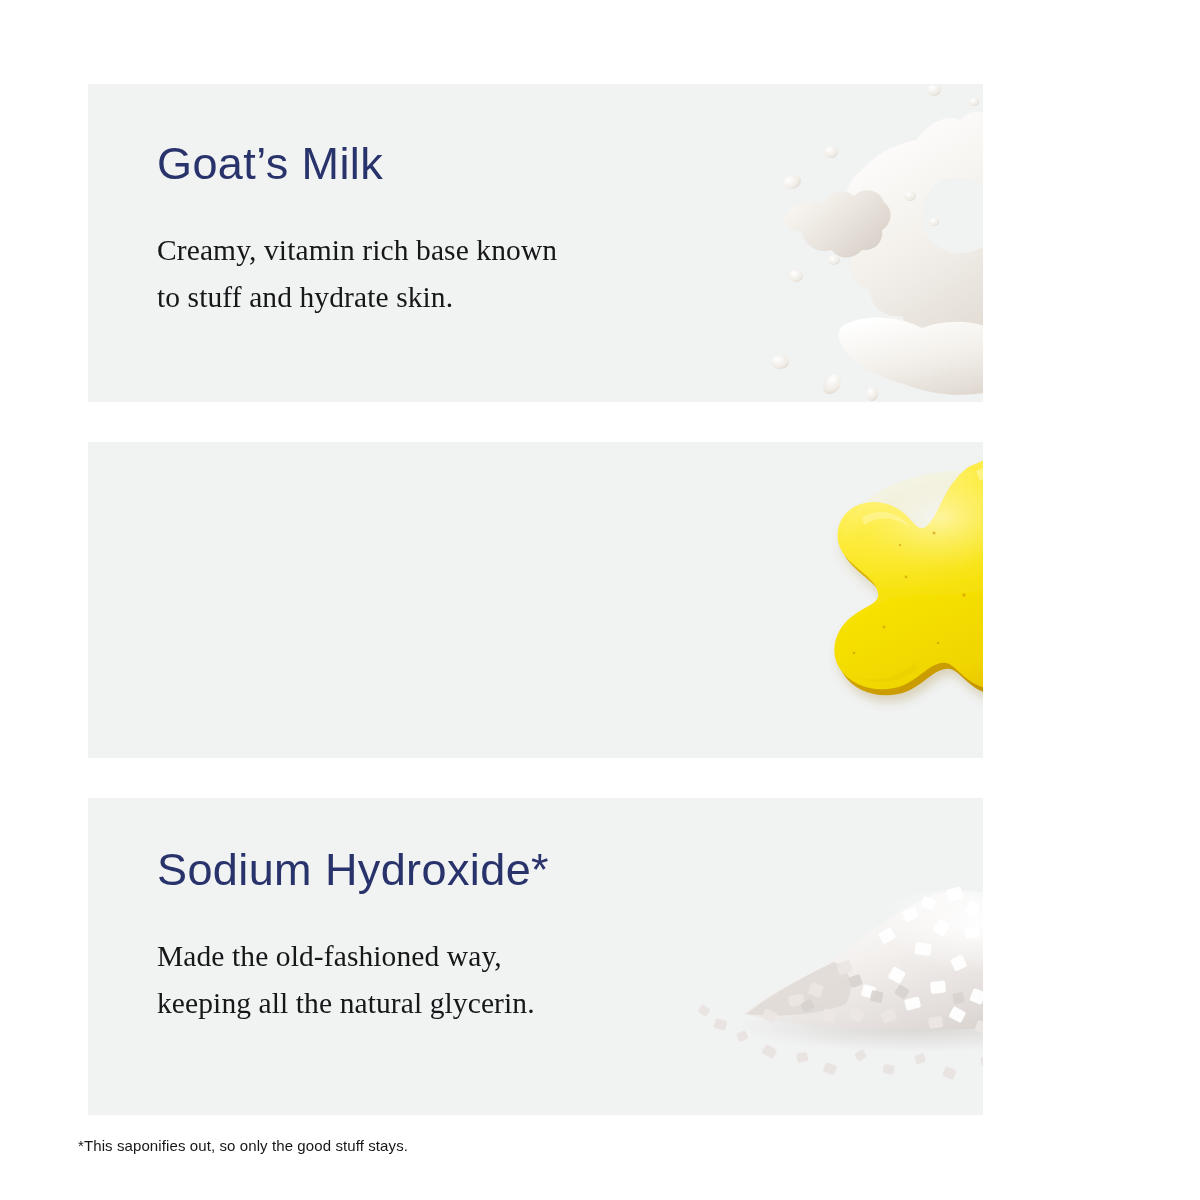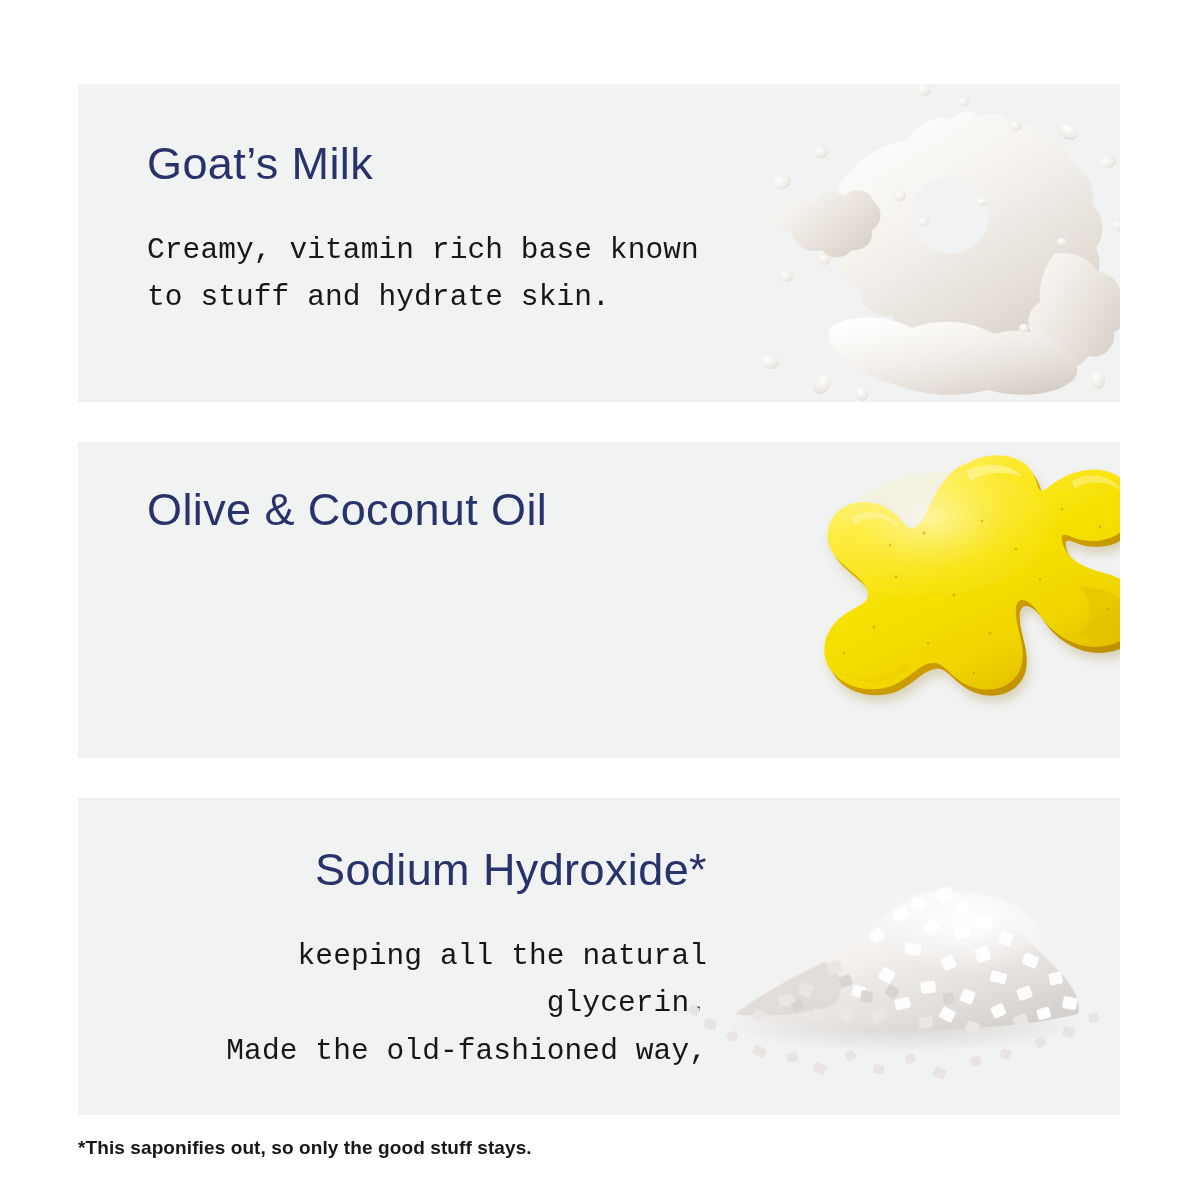--- a/index.html
+++ b/index.html
@@ -16,70 +16,69 @@
   .page {
     position: relative;
     width: 1200px;
     height: 1200px;
     background: #ffffff;
   }
 
   
   .panel {
     position: absolute;
-    left: 78px;
-    width: 1042px;
+    left: 88px;
+    width: 895px;
     background: #f1f2f2;
     overflow: hidden;
   }
   #panel-0 { top: 84px;  height: 318px; }
   #panel-1 { top: 442px; height: 316px; }
   #panel-2 { top: 798px; height: 317px; }
 
   .panel-text {
     position: absolute;
     left: 69px;            
     width: 560px;
   }
   #panel-0 .panel-text { top: 56px; }
   #panel-1 .panel-text { top: 44px; }
-  #panel-2 .panel-text { top: 48px; text-align: right; }
+  #panel-2 .panel-text { top: 48px; }
 
   .panel-title {
     font-family: "Liberation Sans", sans-serif;
     font-size: 45px;
     font-weight: 400;
     letter-spacing: 0.4px;
     color: #29336b;
     line-height: 1.08;
     white-space: nowrap;
   }
 
   .panel-body {
     margin-top: 38px;
-    font-family: Liberation Mono, monospace;
+    font-family: Liberation Serif, serif;
     font-size: 29.5px;
     font-weight: 400;
     color: #17171a;
     line-height: 1.62;
     letter-spacing: 0.1px;
   }
   .panel-body .ln { display: block; }
 
   
   .footnote {
     position: absolute;
     left: 78px;
     top: 1137px;
     font-family: "Liberation Sans", sans-serif;
-    font-size: 19px;
+    font-size: 15px;
     color: #17171a;
     letter-spacing: 0.1px;
     white-space: nowrap;
-    font-weight: bold;
   }
 
   
   .art {
     position: absolute;
   }
   #art-milk { left: 646px; top: -10px;  width: 420px; height: 340px; }
   #art-oil  { left: 700px; top: -5px;   width: 380px; height: 330px; }
   #art-salt { left: 600px; top: 20px;   width: 440px; height: 290px; }
 
@@ -212,21 +211,20 @@
           <ellipse cx="300" cy="254" rx="5" ry="4"></ellipse>
           <ellipse cx="374" cy="306" rx="7" ry="9"></ellipse>
         </g>
       </svg>
     </div>
   </div>
 
   <div class="panel" id="panel-1">
 
     <div class="panel-text">
-      <div class="panel-title">Olive &amp; Coconut Oil</div>
       <div class="panel-body">
       </div>
     </div>
 
     <div class="art" id="art-oil">
       <svg viewBox="0 0 380 330" xmlns="http://www.w3.org/2000/svg" aria-hidden="true">
         <defs>
           <linearGradient id="oilMain" x1="0.2" y1="0.05" x2="0.8" y2="1">
             <stop offset="0%" stop-color="#fff48a"></stop>
             <stop offset="16%" stop-color="#fdea30"></stop>
@@ -347,22 +345,22 @@
         </g>
       </svg>
     </div>
   </div>
 
   <div class="panel" id="panel-2">
 
     <div class="panel-text">
       <div class="panel-title">Sodium Hydroxide*</div>
       <div class="panel-body">
+        <span class="ln">Made the old-fashioned way,</span>
         <span class="ln">keeping all the natural glycerin.</span>
-        <span class="ln">Made the old-fashioned way,</span>
       </div>
     </div>
 
     <div class="art" id="art-salt">
       <svg viewBox="0 0 440 290" xmlns="http://www.w3.org/2000/svg" aria-hidden="true">
         <defs>
           <linearGradient id="saltBody" x1="0.1" y1="0.1" x2="0.8" y2="1">
             <stop offset="0%" stop-color="#ffffff"></stop>
             <stop offset="40%" stop-color="#f3f0ee"></stop>
             <stop offset="75%" stop-color="#e4dfdc"></stop>

